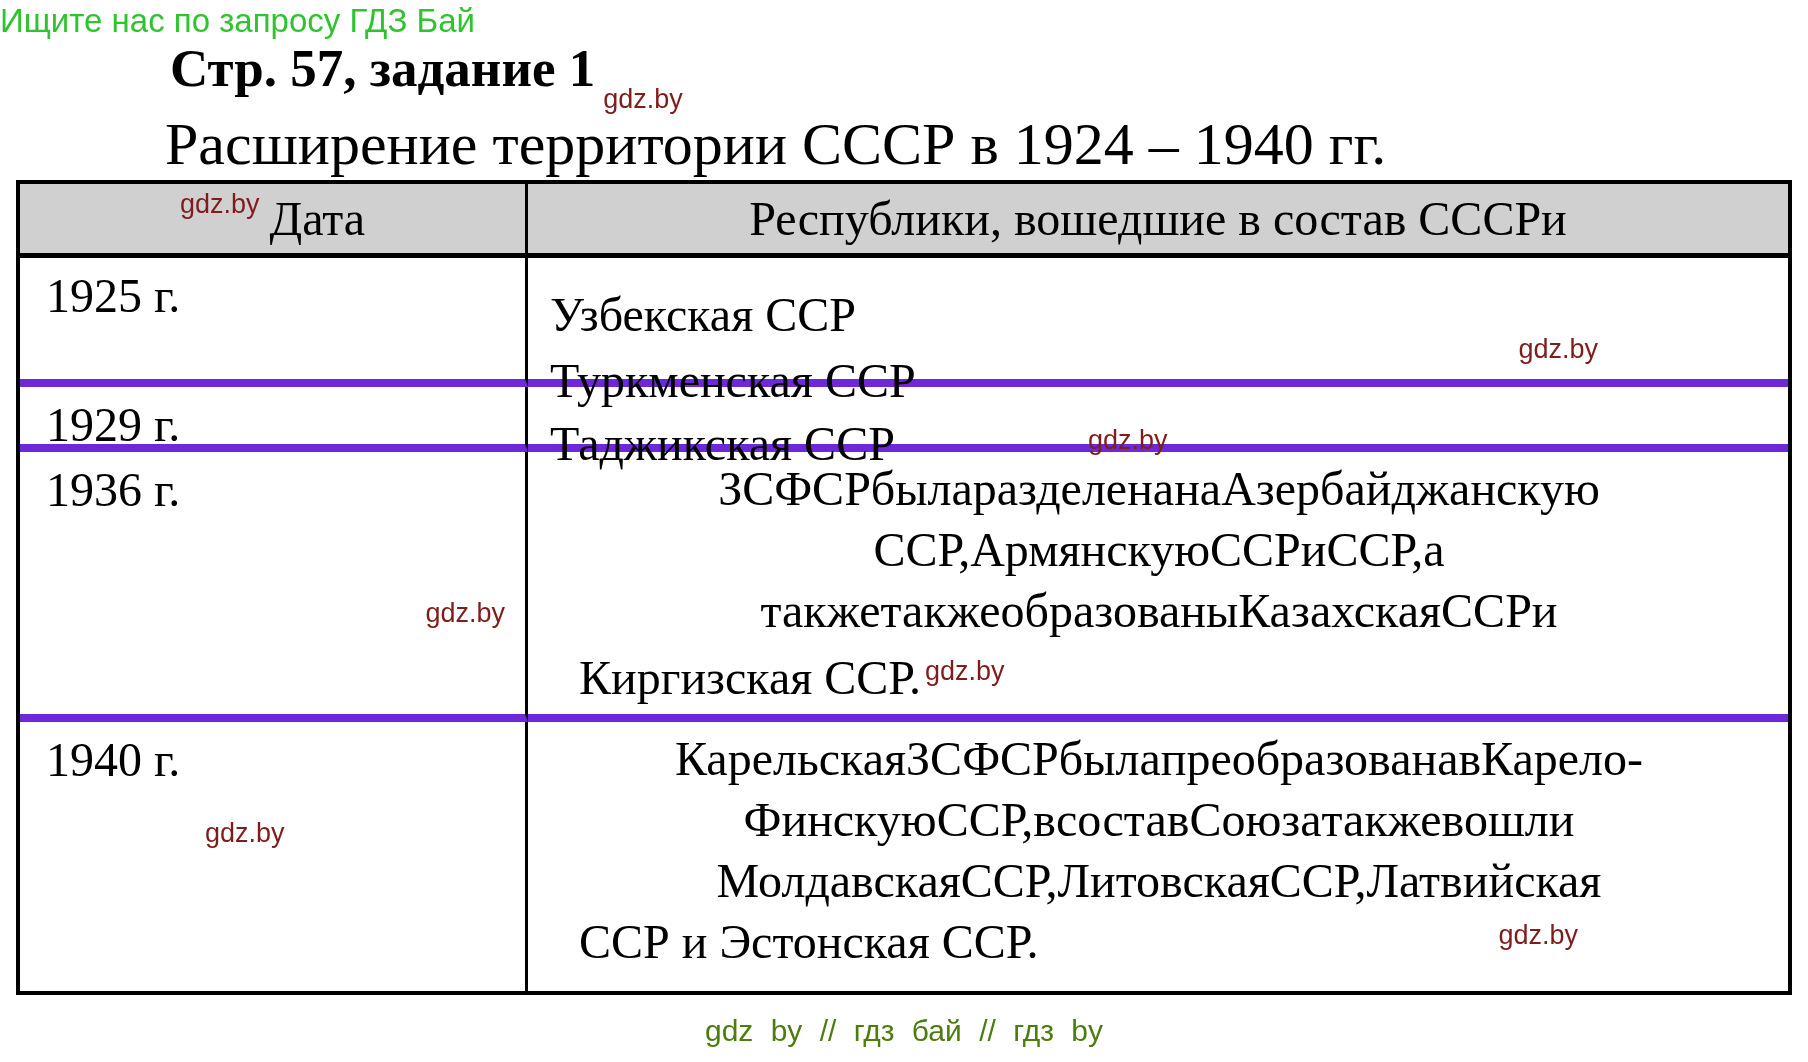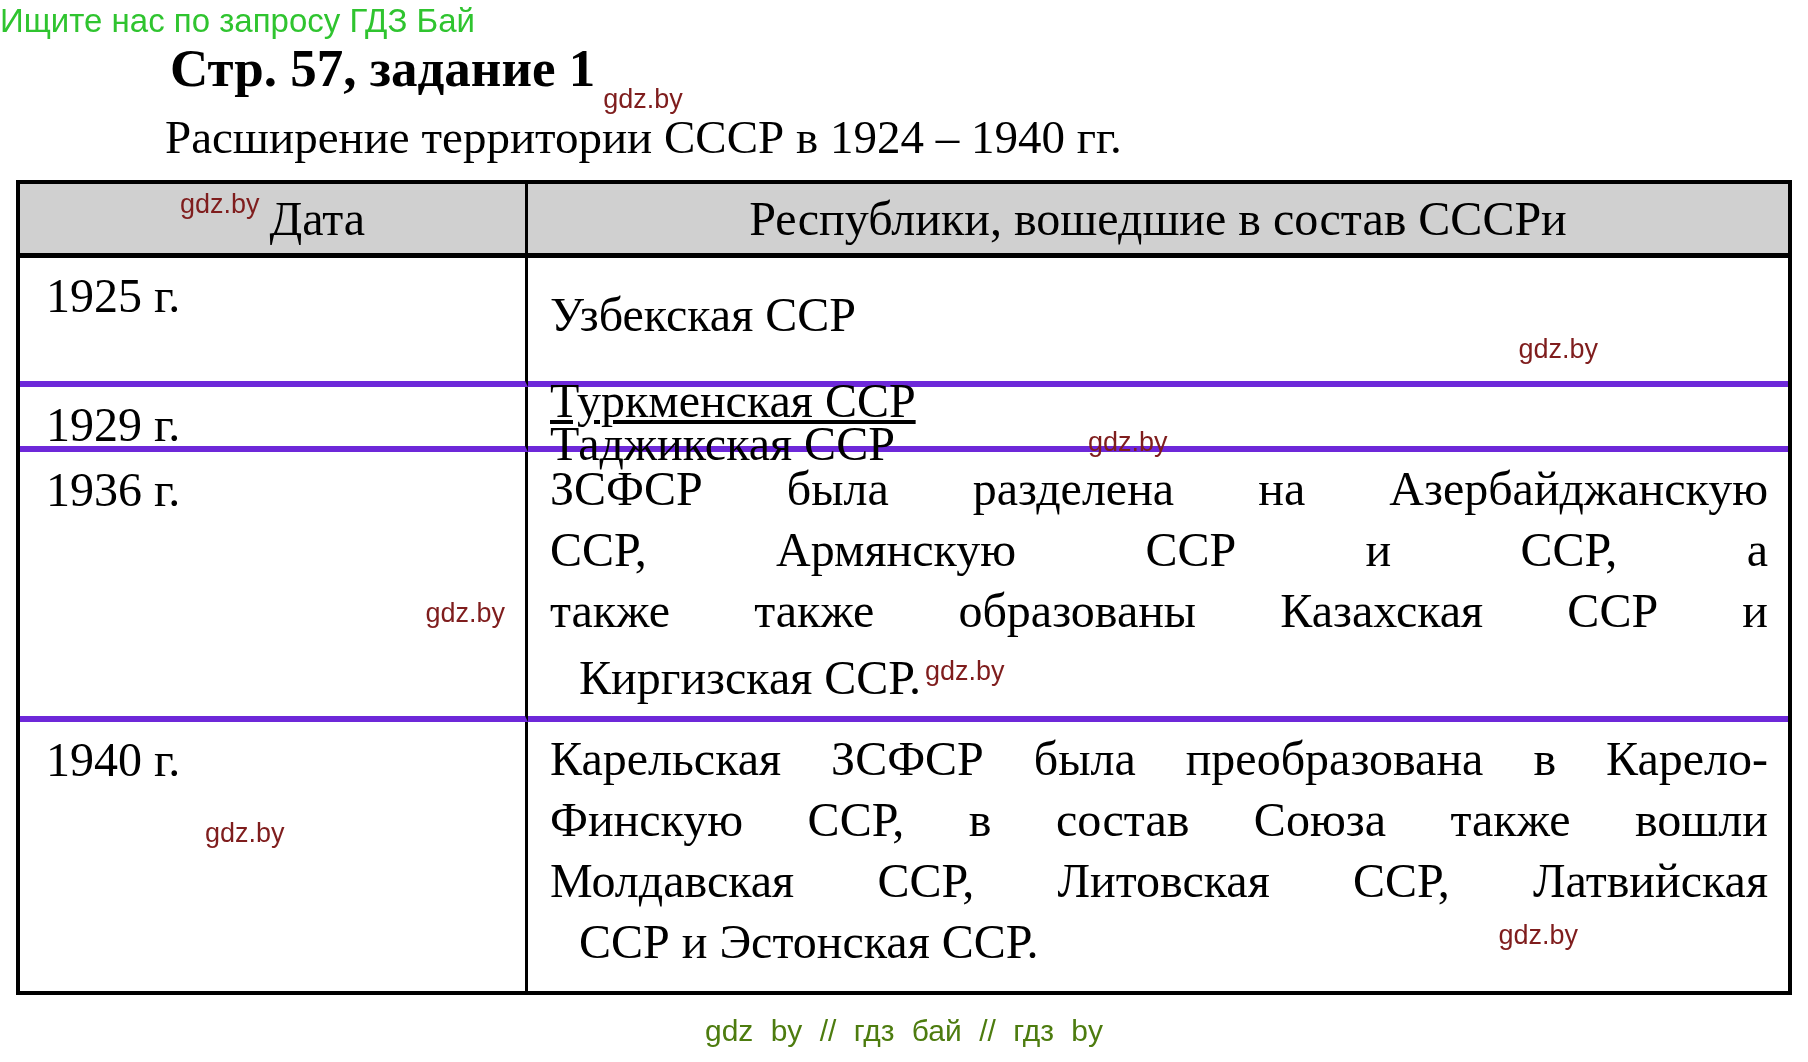--- a/index.html
+++ b/index.html
@@ -33,21 +33,21 @@
     font-family: "Liberation Sans", sans-serif;
     font-size: 26px;
     font-weight: normal;
     color: #1a1a1a;
     position: relative;
     top: 22px; left: 8px;
   }
   .subtitle {
     position: absolute;
     left: 165px; top: 110px;
-    font-size: 47px;
+    font-size: 60px;
     white-space: nowrap;
   }
 
   
   .ussr-table {
     position: absolute;
     left: 16px; top: 180px;
     width: 1776px; height: 815px;
     border: 4px solid #000;
     display: grid;
@@ -58,29 +58,29 @@
   .cell { position: relative; }
   .col-left { border-right: 3px solid #000; }
   .hcell {
     background: #d0d0d0;
     border-bottom: 5px solid #000;
     display: flex;
     align-items: center;
     justify-content: center;
     white-space: nowrap;
   }
-  .rb { border-bottom: 6px solid #6d28d9; }
+  .rb { border-bottom: 8px solid #6d28d9; }
   .date-cell { padding: 10px 0 0 26px; }
   .text-cell { padding: 6px 20px 0 22px; }
 
   .pline { line-height: 56px; margin-top: 23px; }
-  .gap-top { margin-top: 30px; text-decoration: underline; }
+  .gap-top { margin-top: 10px; }
   .jline {
     display: flex;
-    justify-content: space-between;
+    justify-content: center;
     line-height: 61px;
     white-space: nowrap;
   }
   .lline { line-height: 61px; margin-left: 29px; }
 
   
   .wm {
     font-family: "Liberation Sans", sans-serif;
     font-size: 27px;
     color: #7f1d1d;

